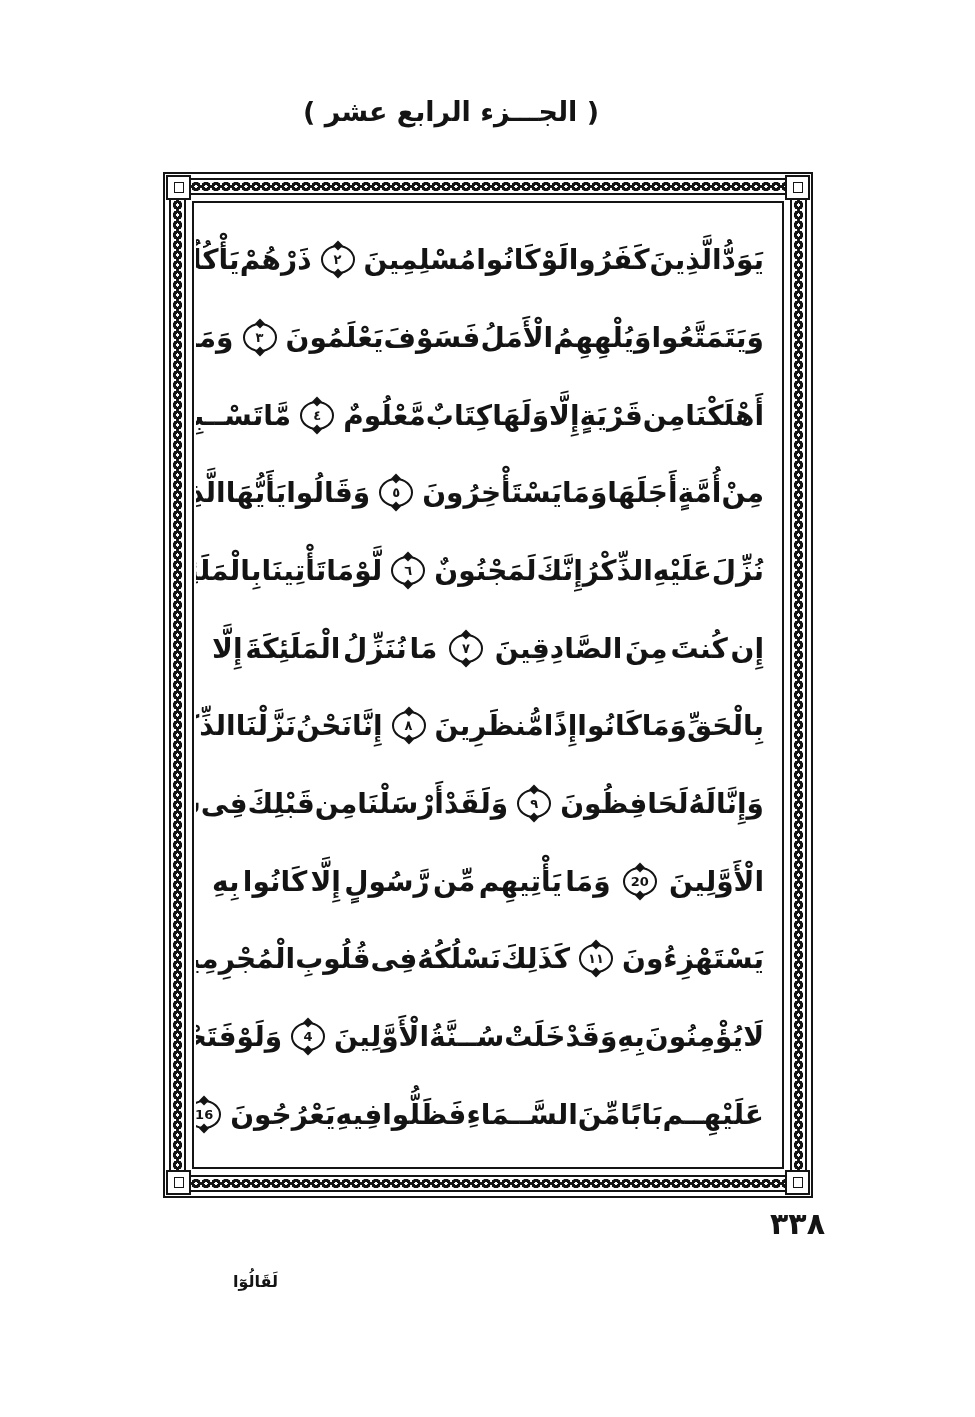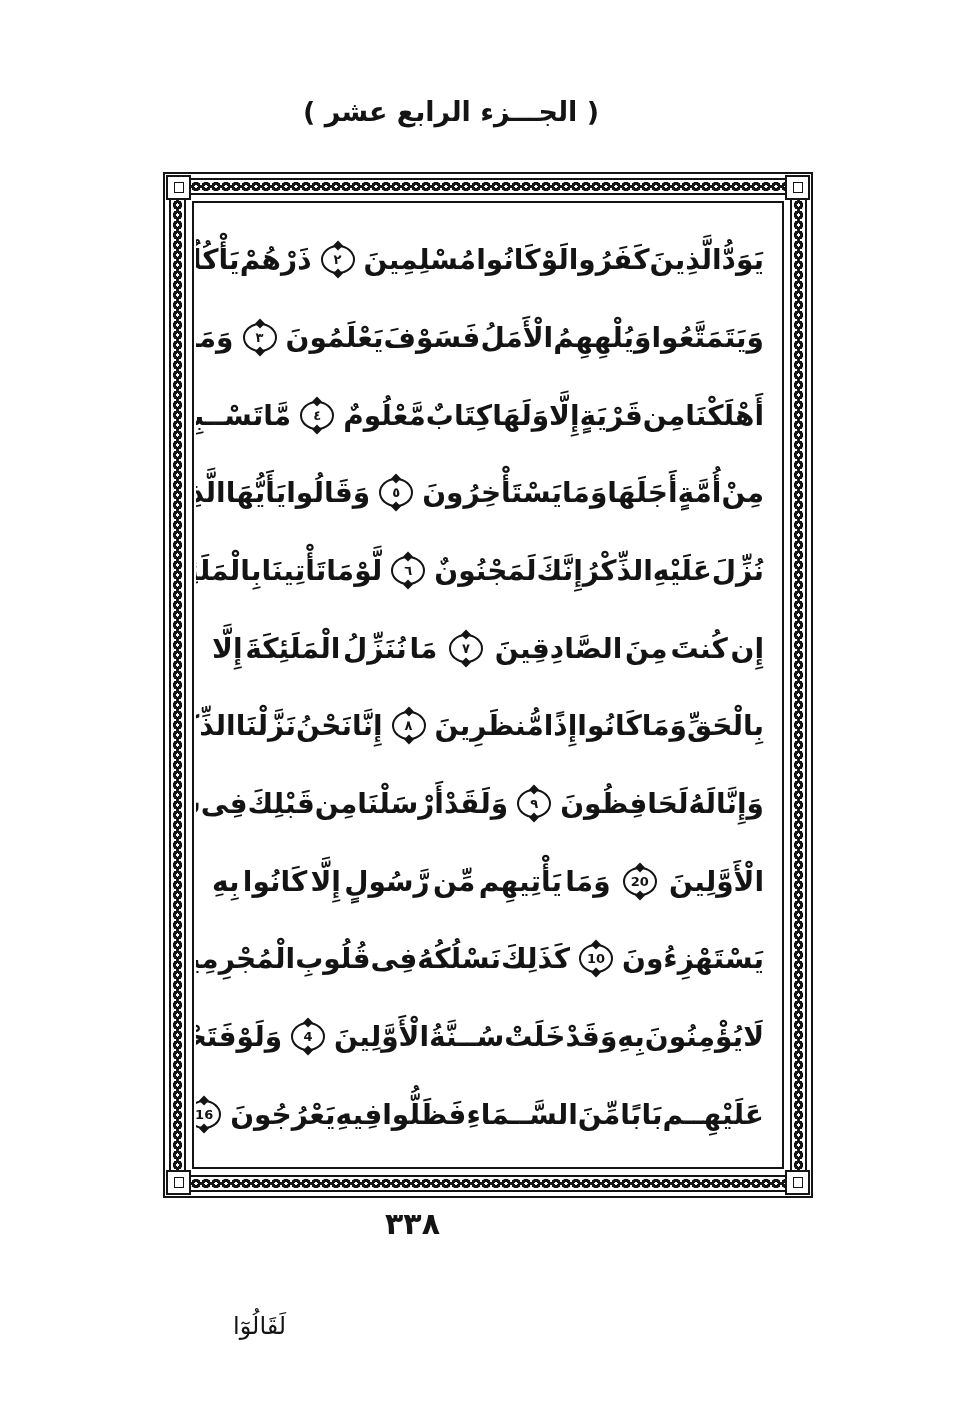--- a/index.html
+++ b/index.html
@@ -59,26 +59,26 @@
     position:relative;display:inline-flex;align-items:center;justify-content:center;
     width:34px;height:29px;box-sizing:border-box;
     border:2.2px solid #141414;border-radius:50%;
     margin:0 9px;flex:0 0 auto;
   }
   .anum{font-size:13px;font-weight:bold;line-height:1;}
   .knob{position:absolute;left:50%;width:7px;height:7px;background:#141414;transform:translateX(-50%) rotate(45deg);}
   .knob.kt{top:-5px;} .knob.kb{bottom:-5px;}
   
   .page-number{
-    position:absolute;top:1206px;left:0;width:825px;text-align:center;
+    position:absolute;top:1206px;left:0;width:825px;text-align:right;
     font-size:30px;font-weight:bold;direction:rtl;
   }
   .catchword{
-    position:absolute;left:233px;top:1312px;
-    font-size:24px;font-weight:normal;direction:rtl;
+    position:absolute;left:233px;top:1272px;
+    font-size:16px;font-weight:bold;direction:rtl;
   }
 </style>
 </head>
 <body>
 
 <div class="juz-header">( الجـــزء الرابع عشر )</div>
 
 <div class="frame">
   <div class="band h top"></div>
   <div class="band h bottom"></div>
@@ -225,21 +225,21 @@
         <span class="w">مِّن</span>
         <span class="w">رَّسُولٍ</span>
         <span class="w">إِلَّا</span>
         <span class="w">كَانُوا</span>
         <span class="w">بِهِ</span>
       </div>
       <div class="qline">
         <span class="w">يَسْتَهْزِءُونَ</span>
         <span class="ayah">
           <span class="knob kt"></span>
-          <span class="anum">10</span>
+          <span class="anum">١١</span>
           <span class="knob kb"></span>
         </span>
         <span class="w">كَذَلِكَ</span>
         <span class="w">نَسْلُكُهُ</span>
         <span class="w">فِى</span>
         <span class="w">قُلُوبِ</span>
         <span class="w">الْمُجْرِمِينَ</span>
       </div>
       <div class="qline">
         <span class="w">لَا</span>

